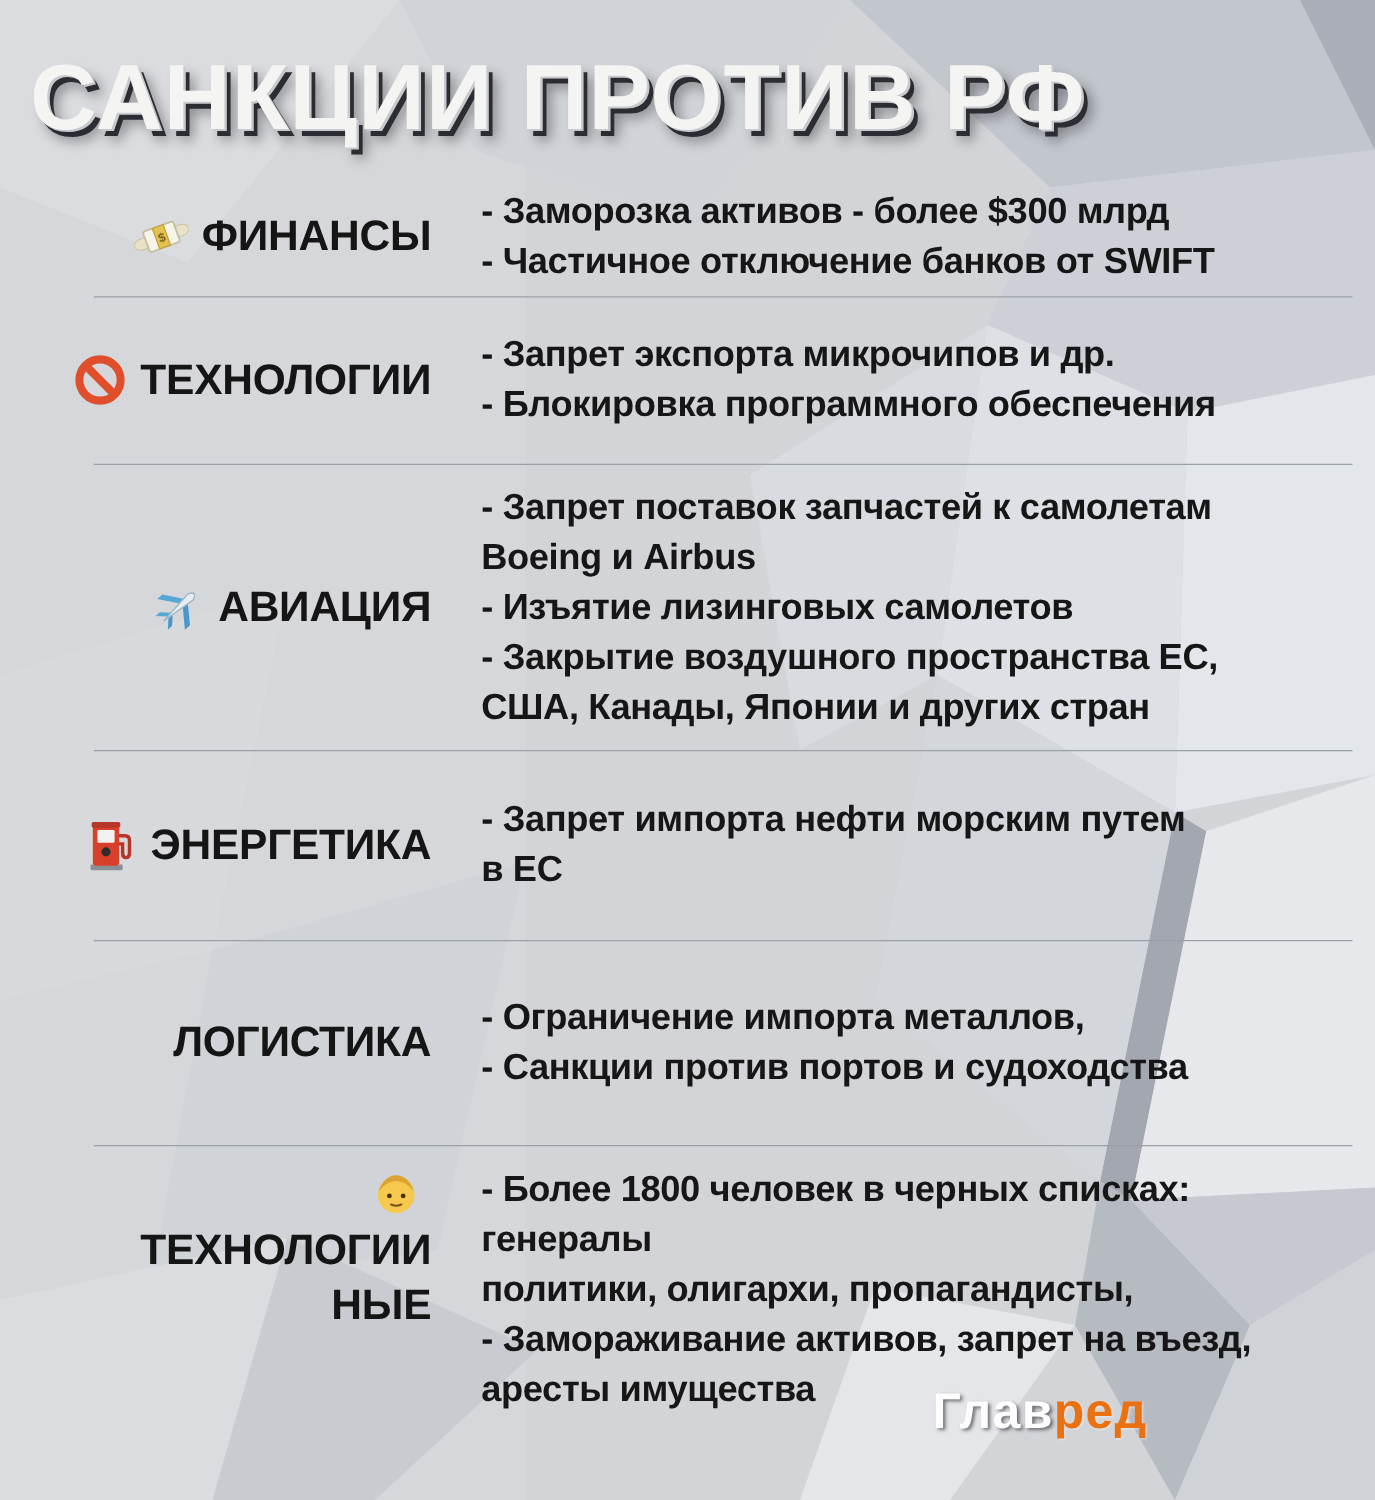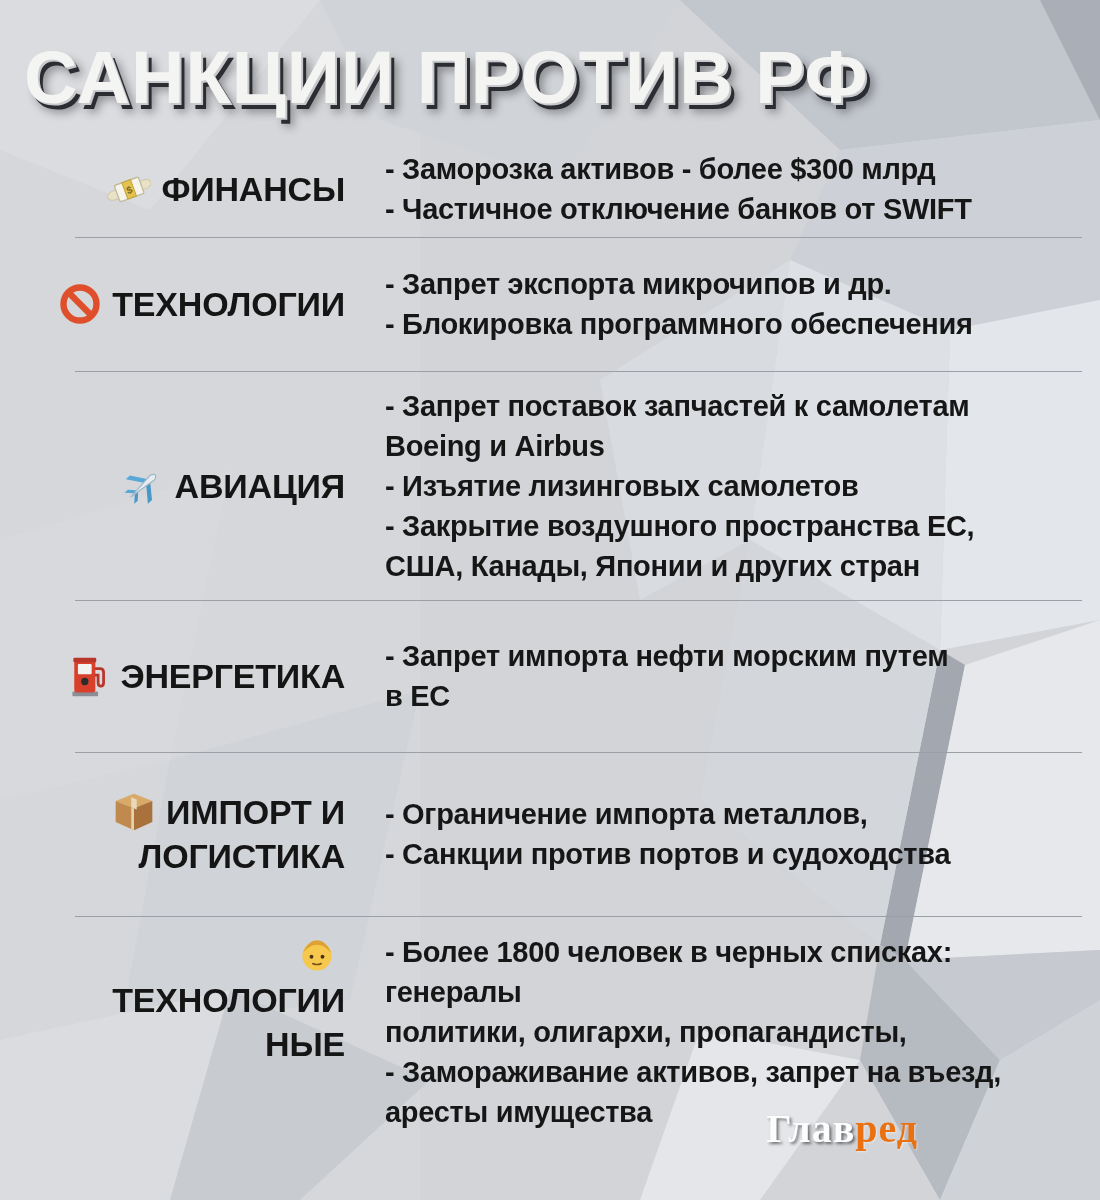--- a/index.html
+++ b/index.html
@@ -40,21 +40,21 @@
   .line {
     font-size:29px; font-weight:bold; color:#161616; line-height:40px;
     letter-spacing:-0.3px; white-space:nowrap;
   }
 
   .separator { position:absolute; left:75px; right:18px; height:0; border-top:1px solid #9ba0a7; }
   .sep1 { top:237px; } .sep2 { top:371px; } .sep3 { top:600px; } .sep4 { top:752px; } .sep5 { top:916px; }
 
   .brand {
     position:absolute; right:182px; bottom:48px;
-    font-family:Liberation Serif, serif; font-weight:bold; font-size:40px; letter-spacing:1px;
+    font-family:Liberation Sans, sans-serif; font-weight:bold; font-size:40px; letter-spacing:1px;
     white-space:nowrap;
     margin-left:38px;
   }
   .brand-light { color:#fdfdfd; text-shadow:2px 2px 3px rgba(20,20,25,.55); }
   .brand-accent { color:#e97112; text-shadow:1px 1px 2px rgba(255,255,255,.5); }
 </style>
 </head>
 <body>
 
 <div class="poster">
@@ -180,32 +180,20 @@
       </div>
       <div class="bullets">
         <div class="line">- Запрет импорта нефти морским путем</div>
         <div class="line">в ЕС</div>
       </div>
     </section>
 
     <section class="row s5">
       <div class="label-cell">
         <div class="label-line">
-          <span class="icon">
-            <svg viewBox="0 0 48 48">
-              <polygon points="24,4 44,12 24,20 4,12" fill="#d9a968"></polygon>
-              <polygon points="4,12 24,20 24,44 4,35" fill="#c08a4f"></polygon>
-              <polygon points="44,12 24,20 24,44 44,35" fill="#a9713c"></polygon>
-              <polygon points="21,18.8 27,21.2 27,10.4 21,8" fill="#e8d9b8"></polygon>
-              <polygon points="21,19 24,20.2 24,44 21,42.8" fill="#e3d2ae"></polygon>
-            </svg>
-          </span>
-          <span class="label-text">ИМПОРТ И</span>
-        </div>
-        <div class="label-line">
           <span class="label-text">ЛОГИСТИКА</span>
         </div>
       </div>
       <div class="bullets">
         <div class="line">- Ограничение импорта металлов,</div>
         <div class="line">- Санкции против портов и судоходства</div>
       </div>
     </section>
 
     <section class="row s6">

